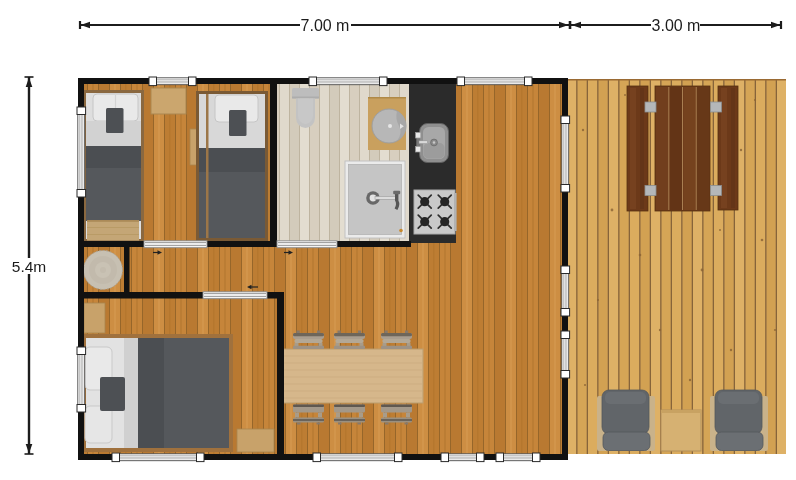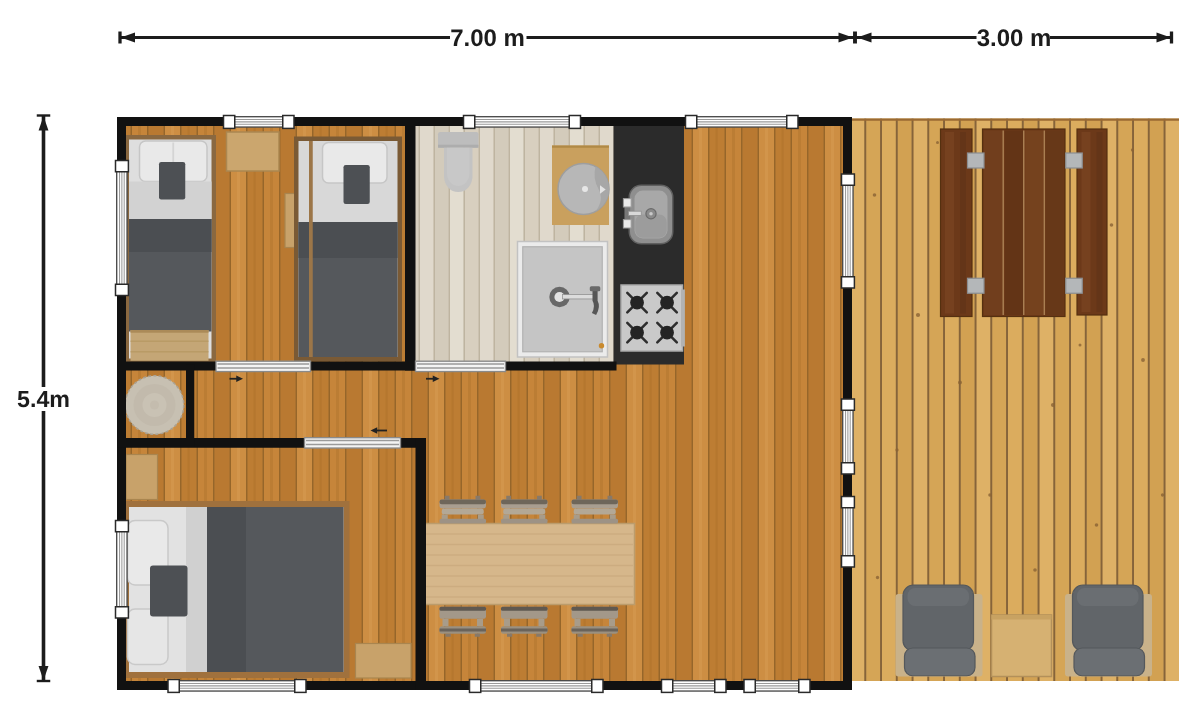--- a/index.html
+++ b/index.html
@@ -1,16 +1,16 @@
 <!DOCTYPE html>
 <html><head>
 <meta charset="utf-8">
 <style>
 html,body{margin:0;padding:0;background:#ffffff;}
-#stage{position:relative;width:796px;height:480px;background:#ffffff;overflow:hidden;font-weight:bold;}
+#stage{position:relative;width:796px;height:480px;background:#ffffff;overflow:hidden;}
 svg{display:block;}
 text{font-family:"Liberation Sans",sans-serif;}
 </style>
 </head>
 <body>
 <div id="stage">
 <svg width="796" height="480" viewBox="0 0 796 480">
 <defs>
 <pattern id="wood" width="44" height="480" patternUnits="userSpaceOnUse">
   <rect x="0" y="0" width="44" height="480" fill="#c07e35"></rect>

